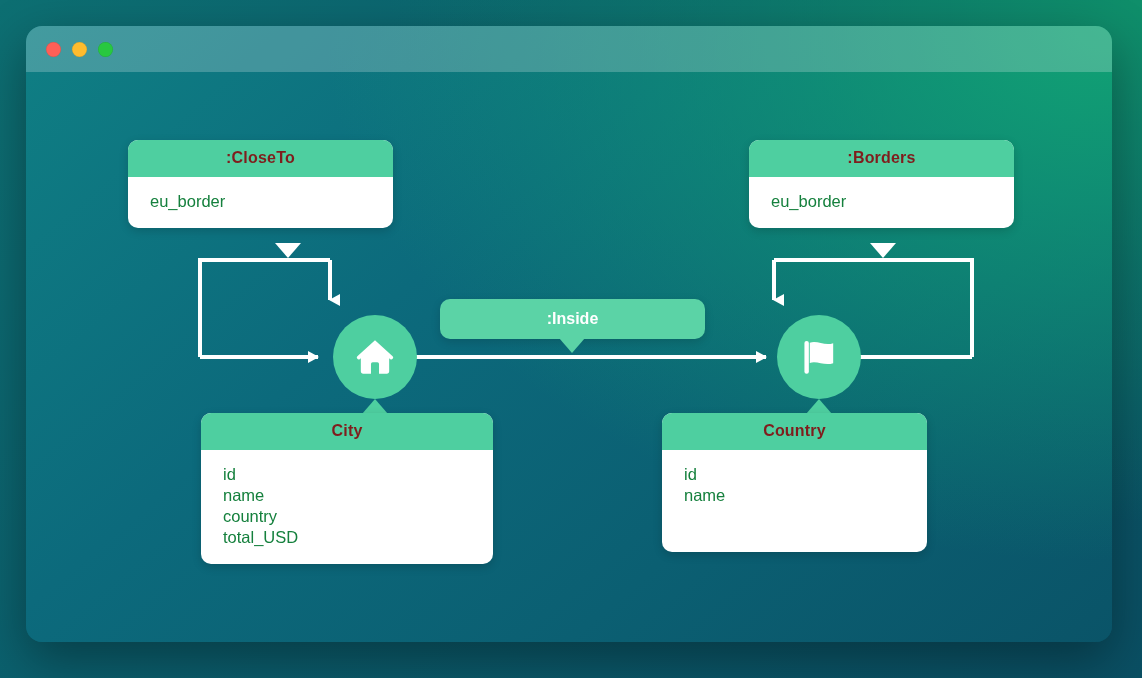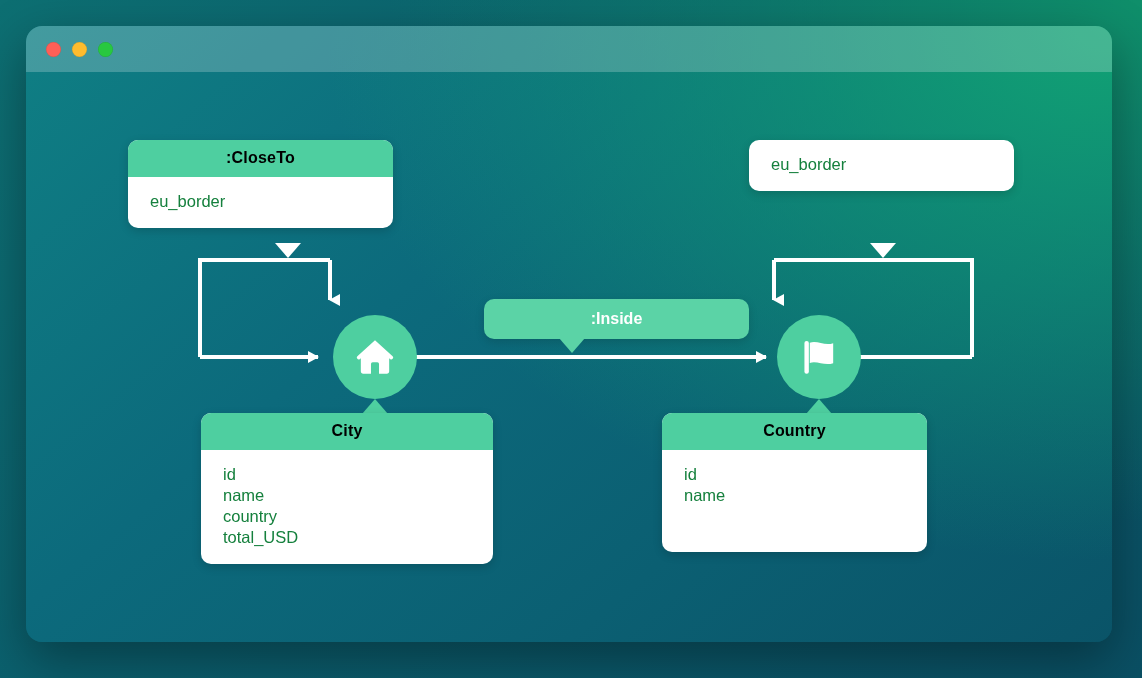--- a/index.html
+++ b/index.html
@@ -80,21 +80,21 @@
   
   .node-box {
     position: absolute;
     border-radius: 10px;
     background: #ffffff;
     box-shadow: 0 3px 10px rgba(0,0,0,0.16);
     overflow: hidden;
   }
   .node-box .box-header {
     background: #4ecfa0;
-    color: #000000;
+    color: #7f1d1d;
     font-weight: bold;
     font-size: 16px;
     text-align: center;
     padding: 9px 0 10px 0;
     letter-spacing: 0.2px;
   }
   .node-box .box-body {
     padding: 14px 22px 16px 22px;
     color: #15803d;
     font-size: 16.5px;
@@ -124,21 +124,20 @@
   .pill {
     position: absolute;
     background: #5bd3a6;
     border-radius: 10px;
     color: #ffffff;
     font-weight: bold;
     font-size: 16px;
     text-align: center;
     line-height: 40px;
     box-shadow: 0 3px 10px rgba(0,0,0,0.14);
-    margin-left: 44px;
   }
   .tail-down-green {
     position: absolute;
     width: 0;
     height: 0;
     border-left: 13px solid transparent;
     border-right: 13px solid transparent;
     border-top: 15px solid #5bd3a6;
   }
 
@@ -203,20 +202,21 @@
 
       <div class="node-box" style="left:102px; top:68px; width:265px;">
         <div class="box-header">:CloseTo</div>
         <div class="box-body">
           <div class="field">eu_border</div>
         </div>
       </div>
       <div class="tail-down" style="left:249px; top:171px;"></div>
 
       <div class="node-box" style="left:723px; top:68px; width:265px;">
+        <div class="box-header">:Borders</div>
         <div class="box-body">
           <div class="field">eu_border</div>
         </div>
       </div>
       <div class="tail-down" style="left:844px; top:171px;"></div>
 
       <div class="pill" style="left:414px; top:227px; width:265px; height:40px;">:Inside</div>
       <div class="tail-down-green" style="left:533px; top:266px;"></div>
 
       <div class="circle-node" style="left:307px; top:243px;">

